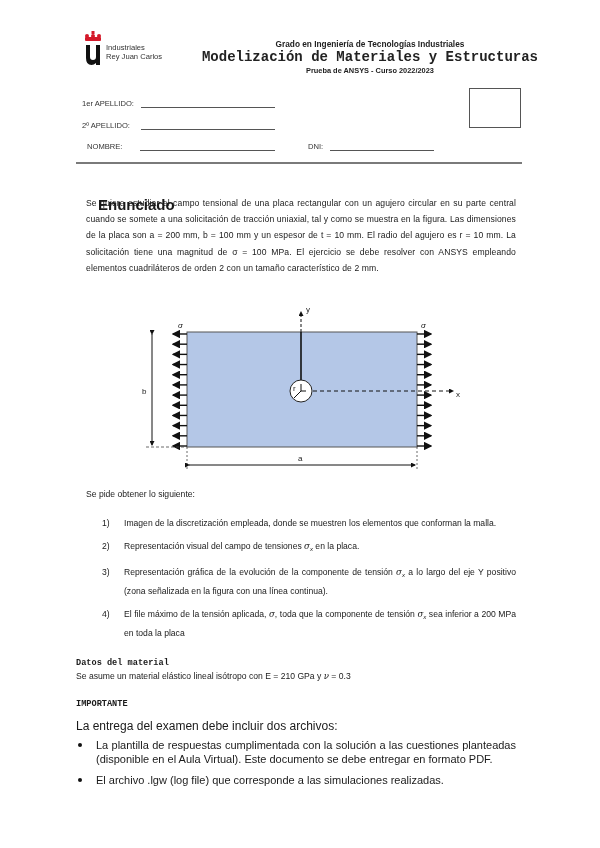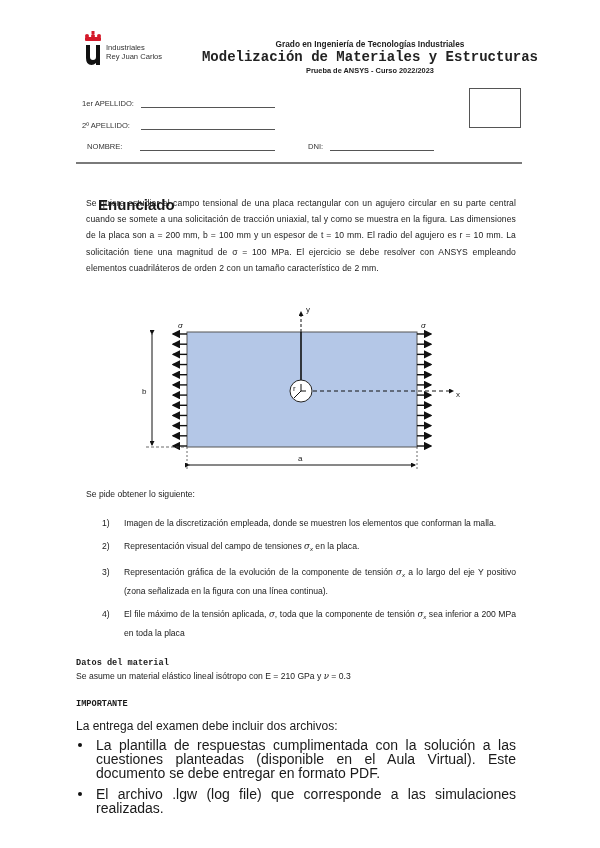--- a/index.html
+++ b/index.html
@@ -30,21 +30,21 @@
   .li { position:relative; padding-left:22px; font-size:8.6px; line-height:16px; text-align:justify; margin-bottom:7px; }
   .li .num { position:absolute; left:0; top:0; }
   .sig { font-family:"DejaVu Serif", serif; font-style:italic; font-size:8.6px; }
   .sub { font-size:6px; vertical-align:-2px; font-style:italic; }
 
   .material { left:76px; top:657px; font-size:8.6px; line-height:13px; }
   .bold { font-weight:bold;font-family:Liberation Mono, monospace; }
   .important { left:76px; top:699px; font-size:8.6px; }
   .delivery { left:76px; top:719px; font-size:12px; }
   .bullets { left:78px; top:738px; width:438px; }
-  .bl { position:relative; padding-left:18px; font-size:14px; line-height:14px; text-align:justify; margin-bottom:7px; }
+  .bl { position:relative; padding-left:18px; font-size:11px; line-height:14px; text-align:justify; margin-bottom:7px; }
   .bl .dot { position:absolute; left:0; top:5px; width:4px; height:4px; border-radius:50%; background:#111; }
 
   svg text { font-family:"Liberation Sans", sans-serif; }
 </style>
 </head>
 <body>
 
 <div class="abs logo-mark">
   <svg width="18" height="34" viewBox="0 0 18 34">
     <rect x="7.5" y="0" width="3" height="3" fill="#d4192a"></rect>

